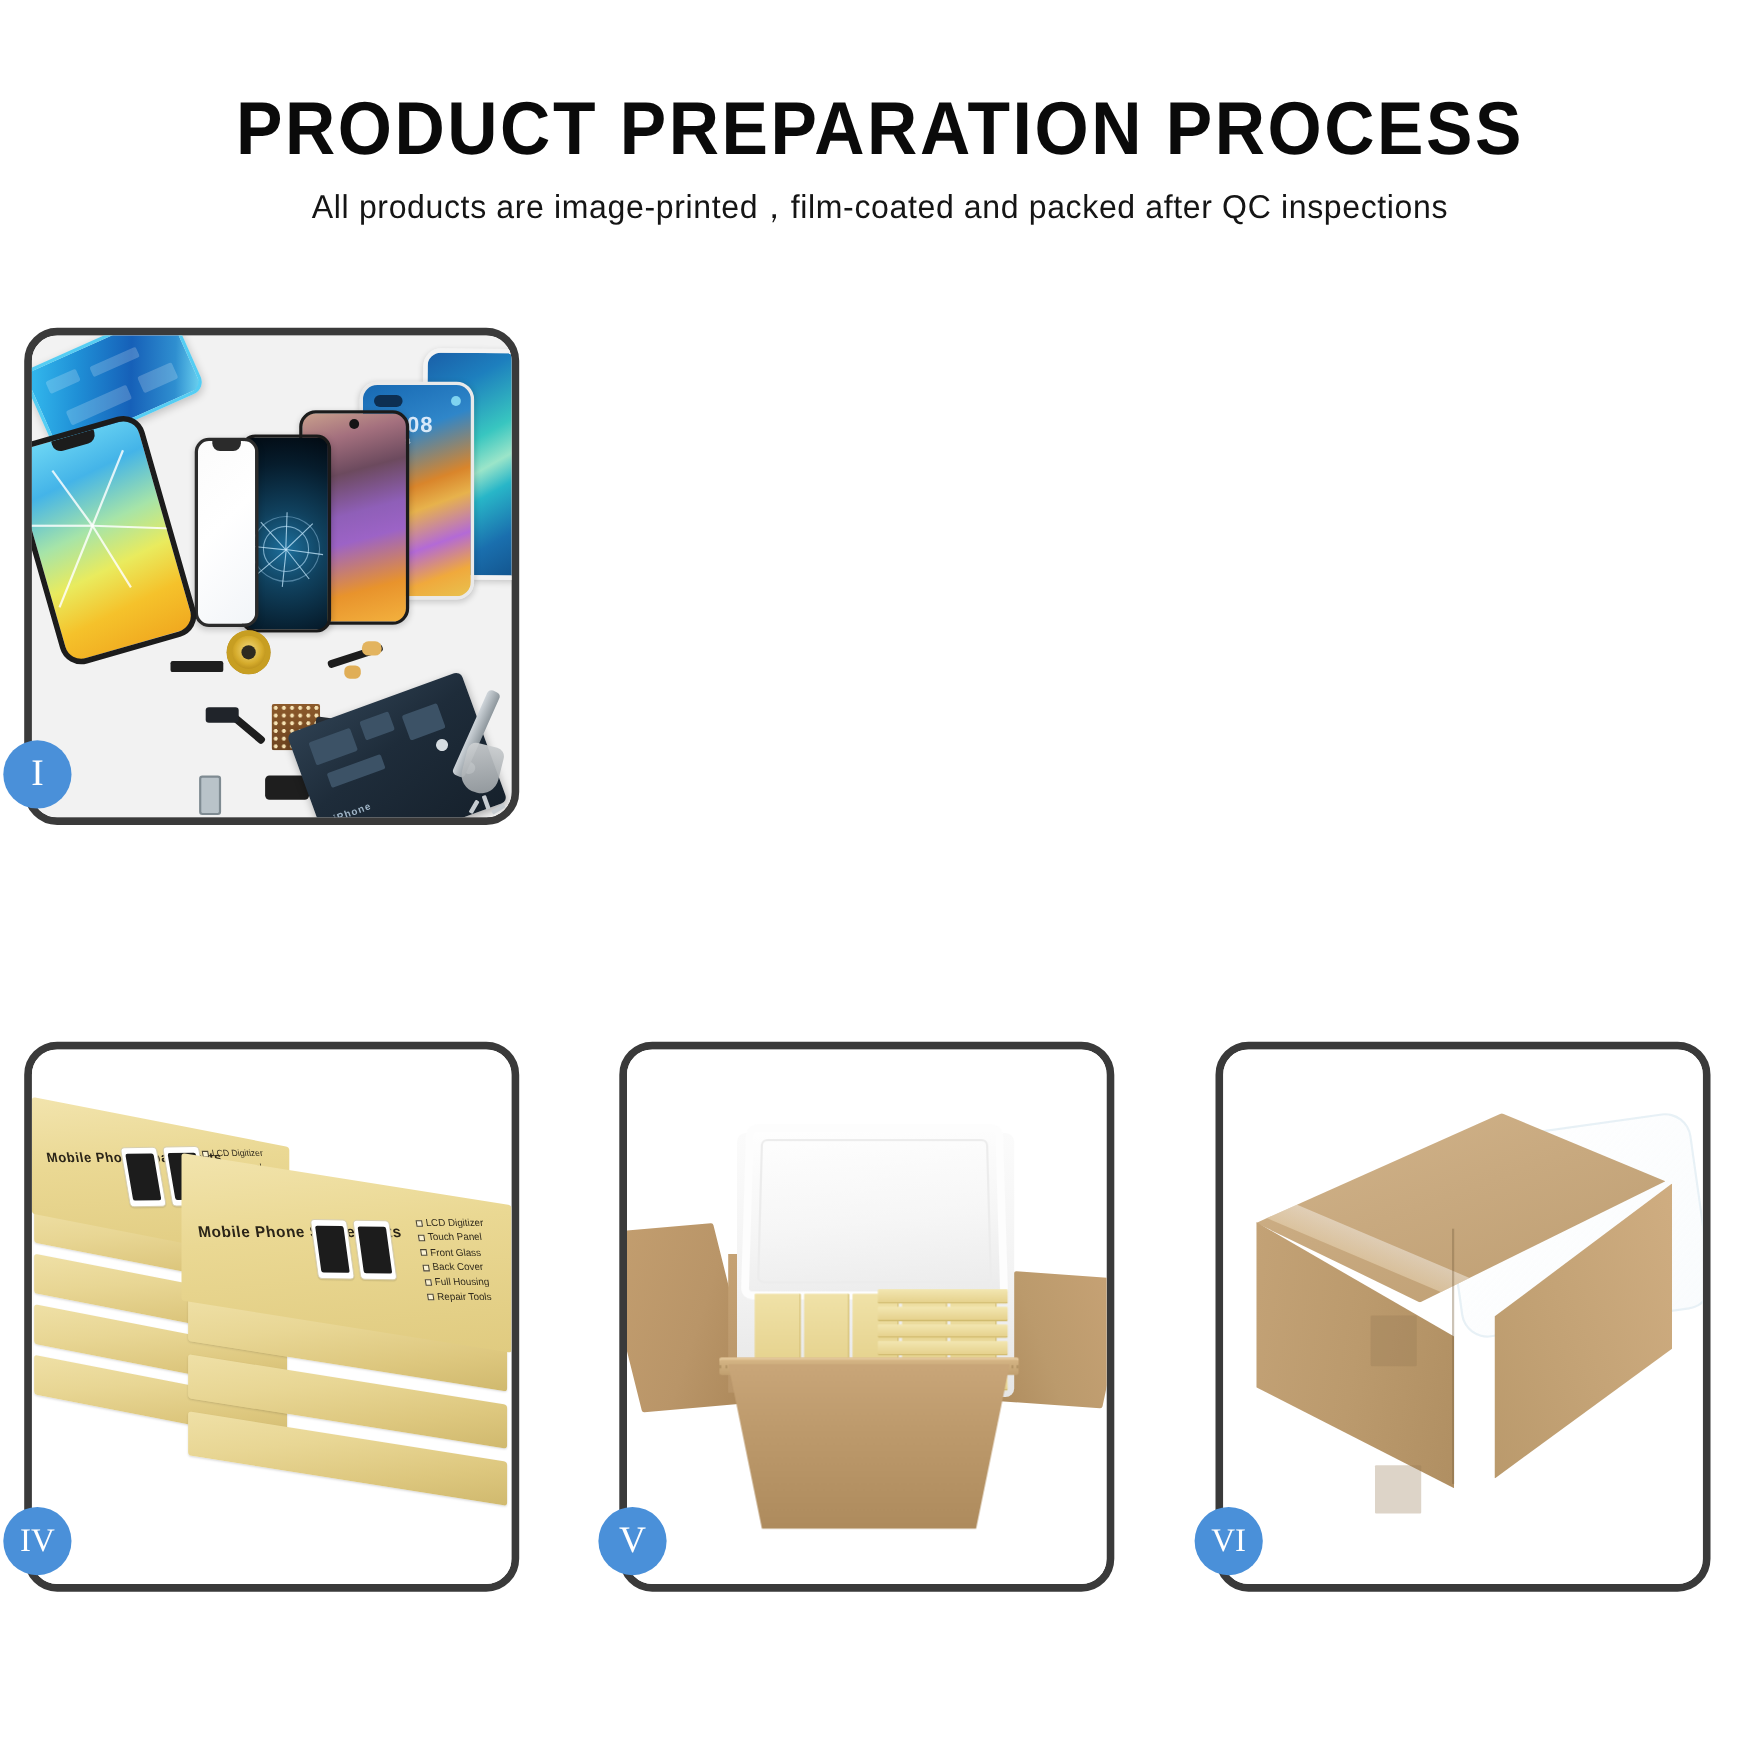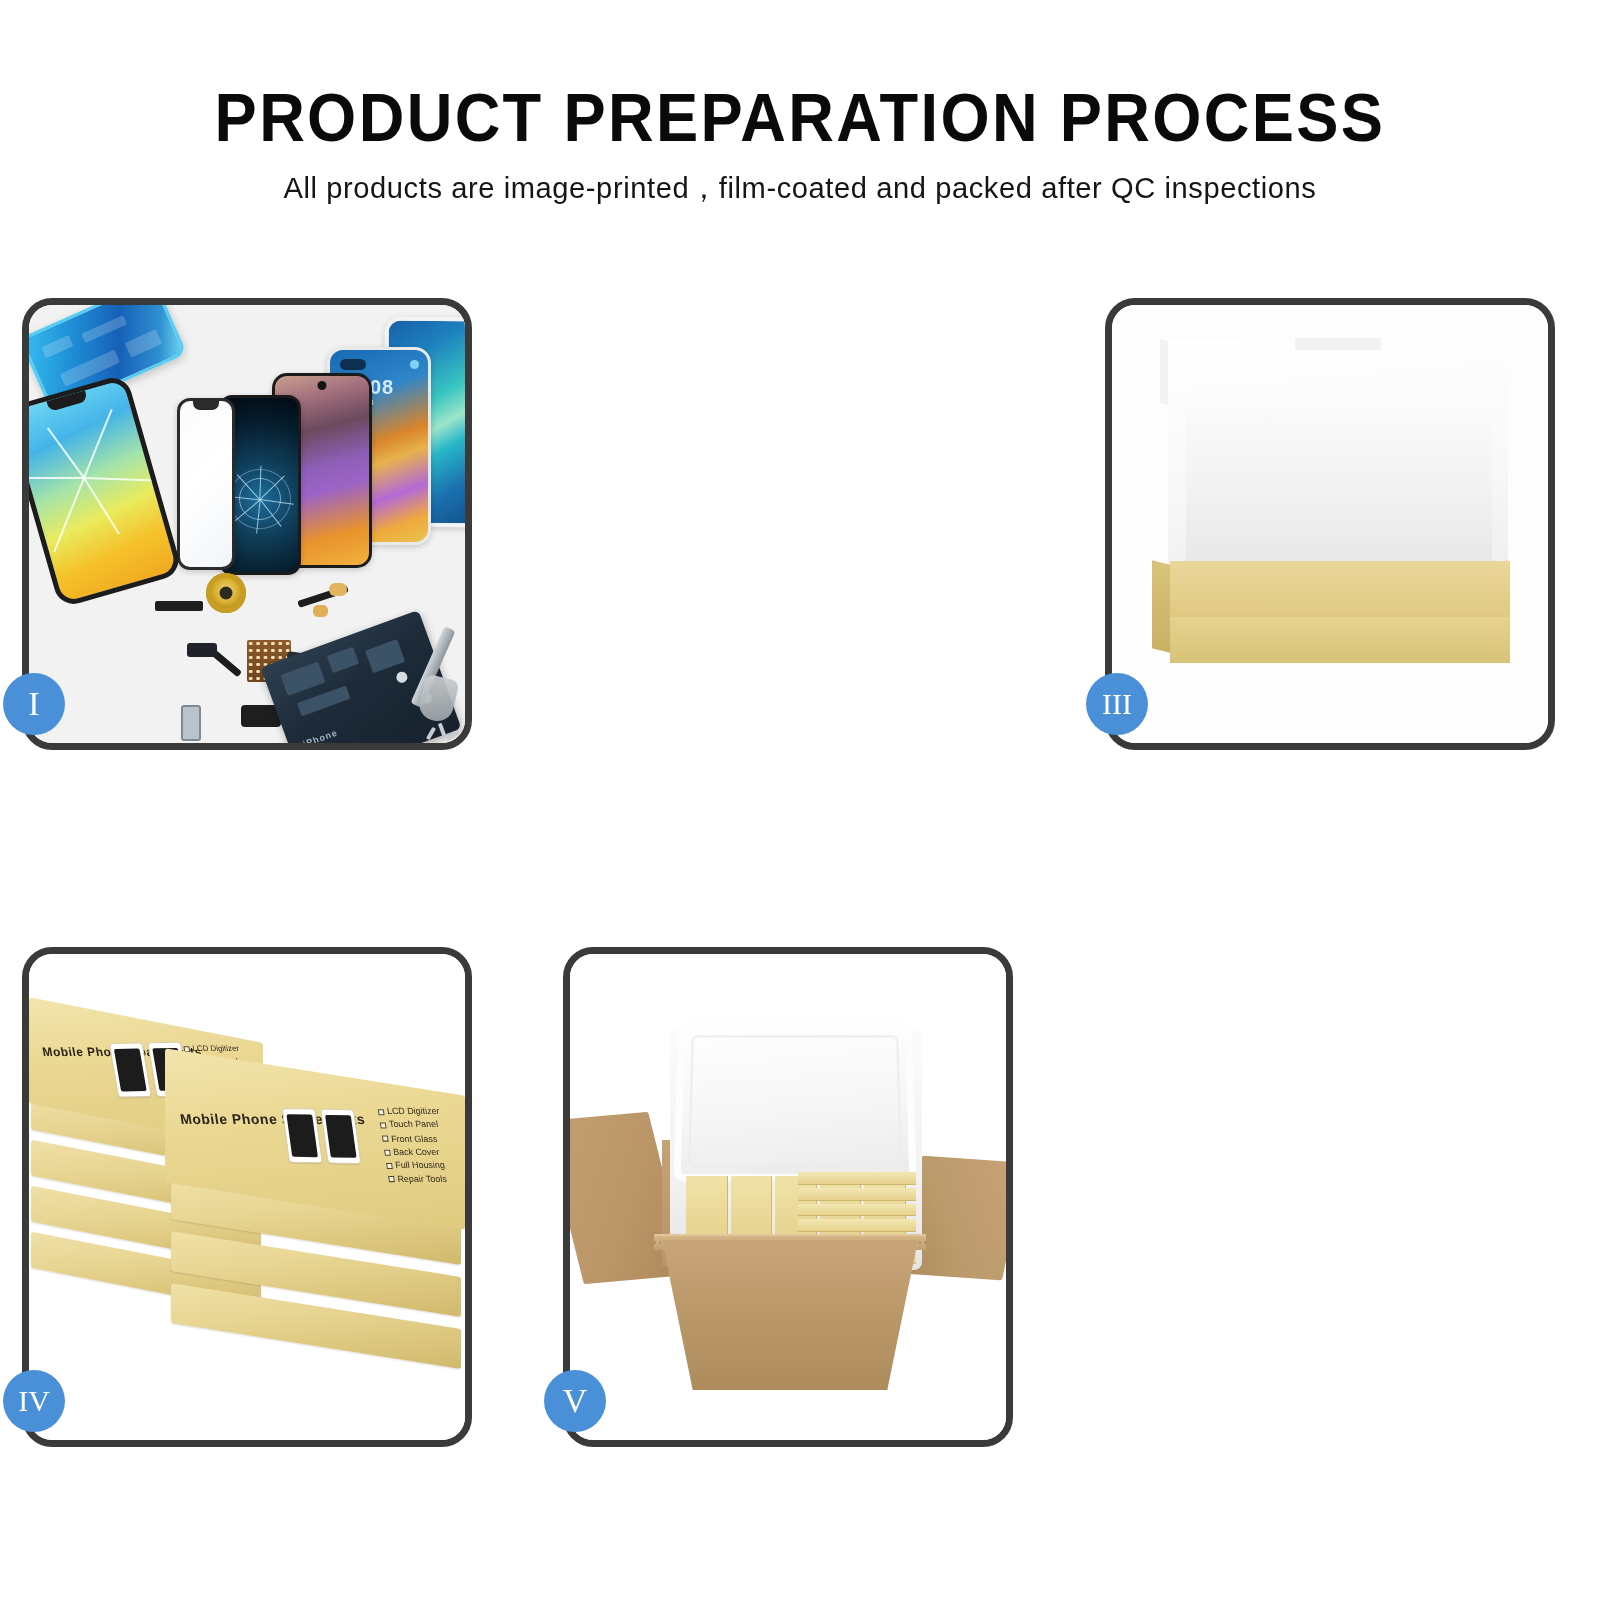--- a/index.html
+++ b/index.html
@@ -572,38 +572,20 @@
           <i style="left:11px;top:0;transform:rotate(-20deg)"></i>
           <i style="left:22px;top:6px;transform:rotate(58deg)"></i>
         </div>
       </div>
       <div class="badge">
         <span>I</span>
       </div>
     </div>
 
 
-    <div class="panel p3">
-      <div class="panel-inner">
-        <div class="p3-bg"></div>
-        <div class="mailer-lid-l"></div>
-        <div class="mailer-lid-r"></div>
-        <div class="mailer-lid"></div>
-        <div class="foam"></div>
-        <div class="mailer-tray-l"></div>
-        <div class="mailer-tray-r"></div>
-        <div class="bubblewrap-tray"></div>
-        <div class="mailer-tray">
-          <span class="front"></span>
-        </div>
-      </div>
-      <div class="badge wide">
-        <span>III</span>
-      </div>
-    </div>
 
     <div class="panel p4">
       <div class="panel-inner">
         <div class="p4-bg"></div>
         <div class="stack">
 
           <div class="gbox" style="left:2px;top:300px;width:230px;height:36px;transform:skewY(11deg)"></div>
           <div class="gbox" style="left:2px;top:254px;width:230px;height:36px;transform:skewY(11deg)"></div>
           <div class="gbox" style="left:2px;top:208px;width:230px;height:36px;transform:skewY(11deg)"></div>
           <div class="gbox" style="left:2px;top:162px;width:230px;height:36px;transform:skewY(11deg)"></div>
@@ -719,15 +701,35 @@
             <span class="gb-h"></span>
         </div>
         <div class="carton-rim"></div>
         <div class="carton-front"></div>
       </div>
       <div class="badge">
         <span>V</span>
       </div>
     </div>
 
+    <div class="panel p6">
+      <div class="panel-inner">
+        <div class="p6-bg"></div>
+        <div class="bigbox">
+          <div class="bb-plastic"></div>
+          <div class="bb-top"></div>
+          <div class="bb-tape">
+              <i></i>
+            </div>
+          <div class="bb-left"></div>
+          <div class="bb-right"></div>
+          <div class="bb-crease"></div>
+          <div class="bb-tab" style="left:128px;top:184px;width:42px;height:46px"></div>
+          <div class="bb-tab" style="left:132px;top:320px;width:42px;height:44px"></div>
+        </div>
+      </div>
+      <div class="badge wide">
+        <span>VI</span>
+      </div>
+    </div>
 
   </div>
 </div>
 
 </body></html>

